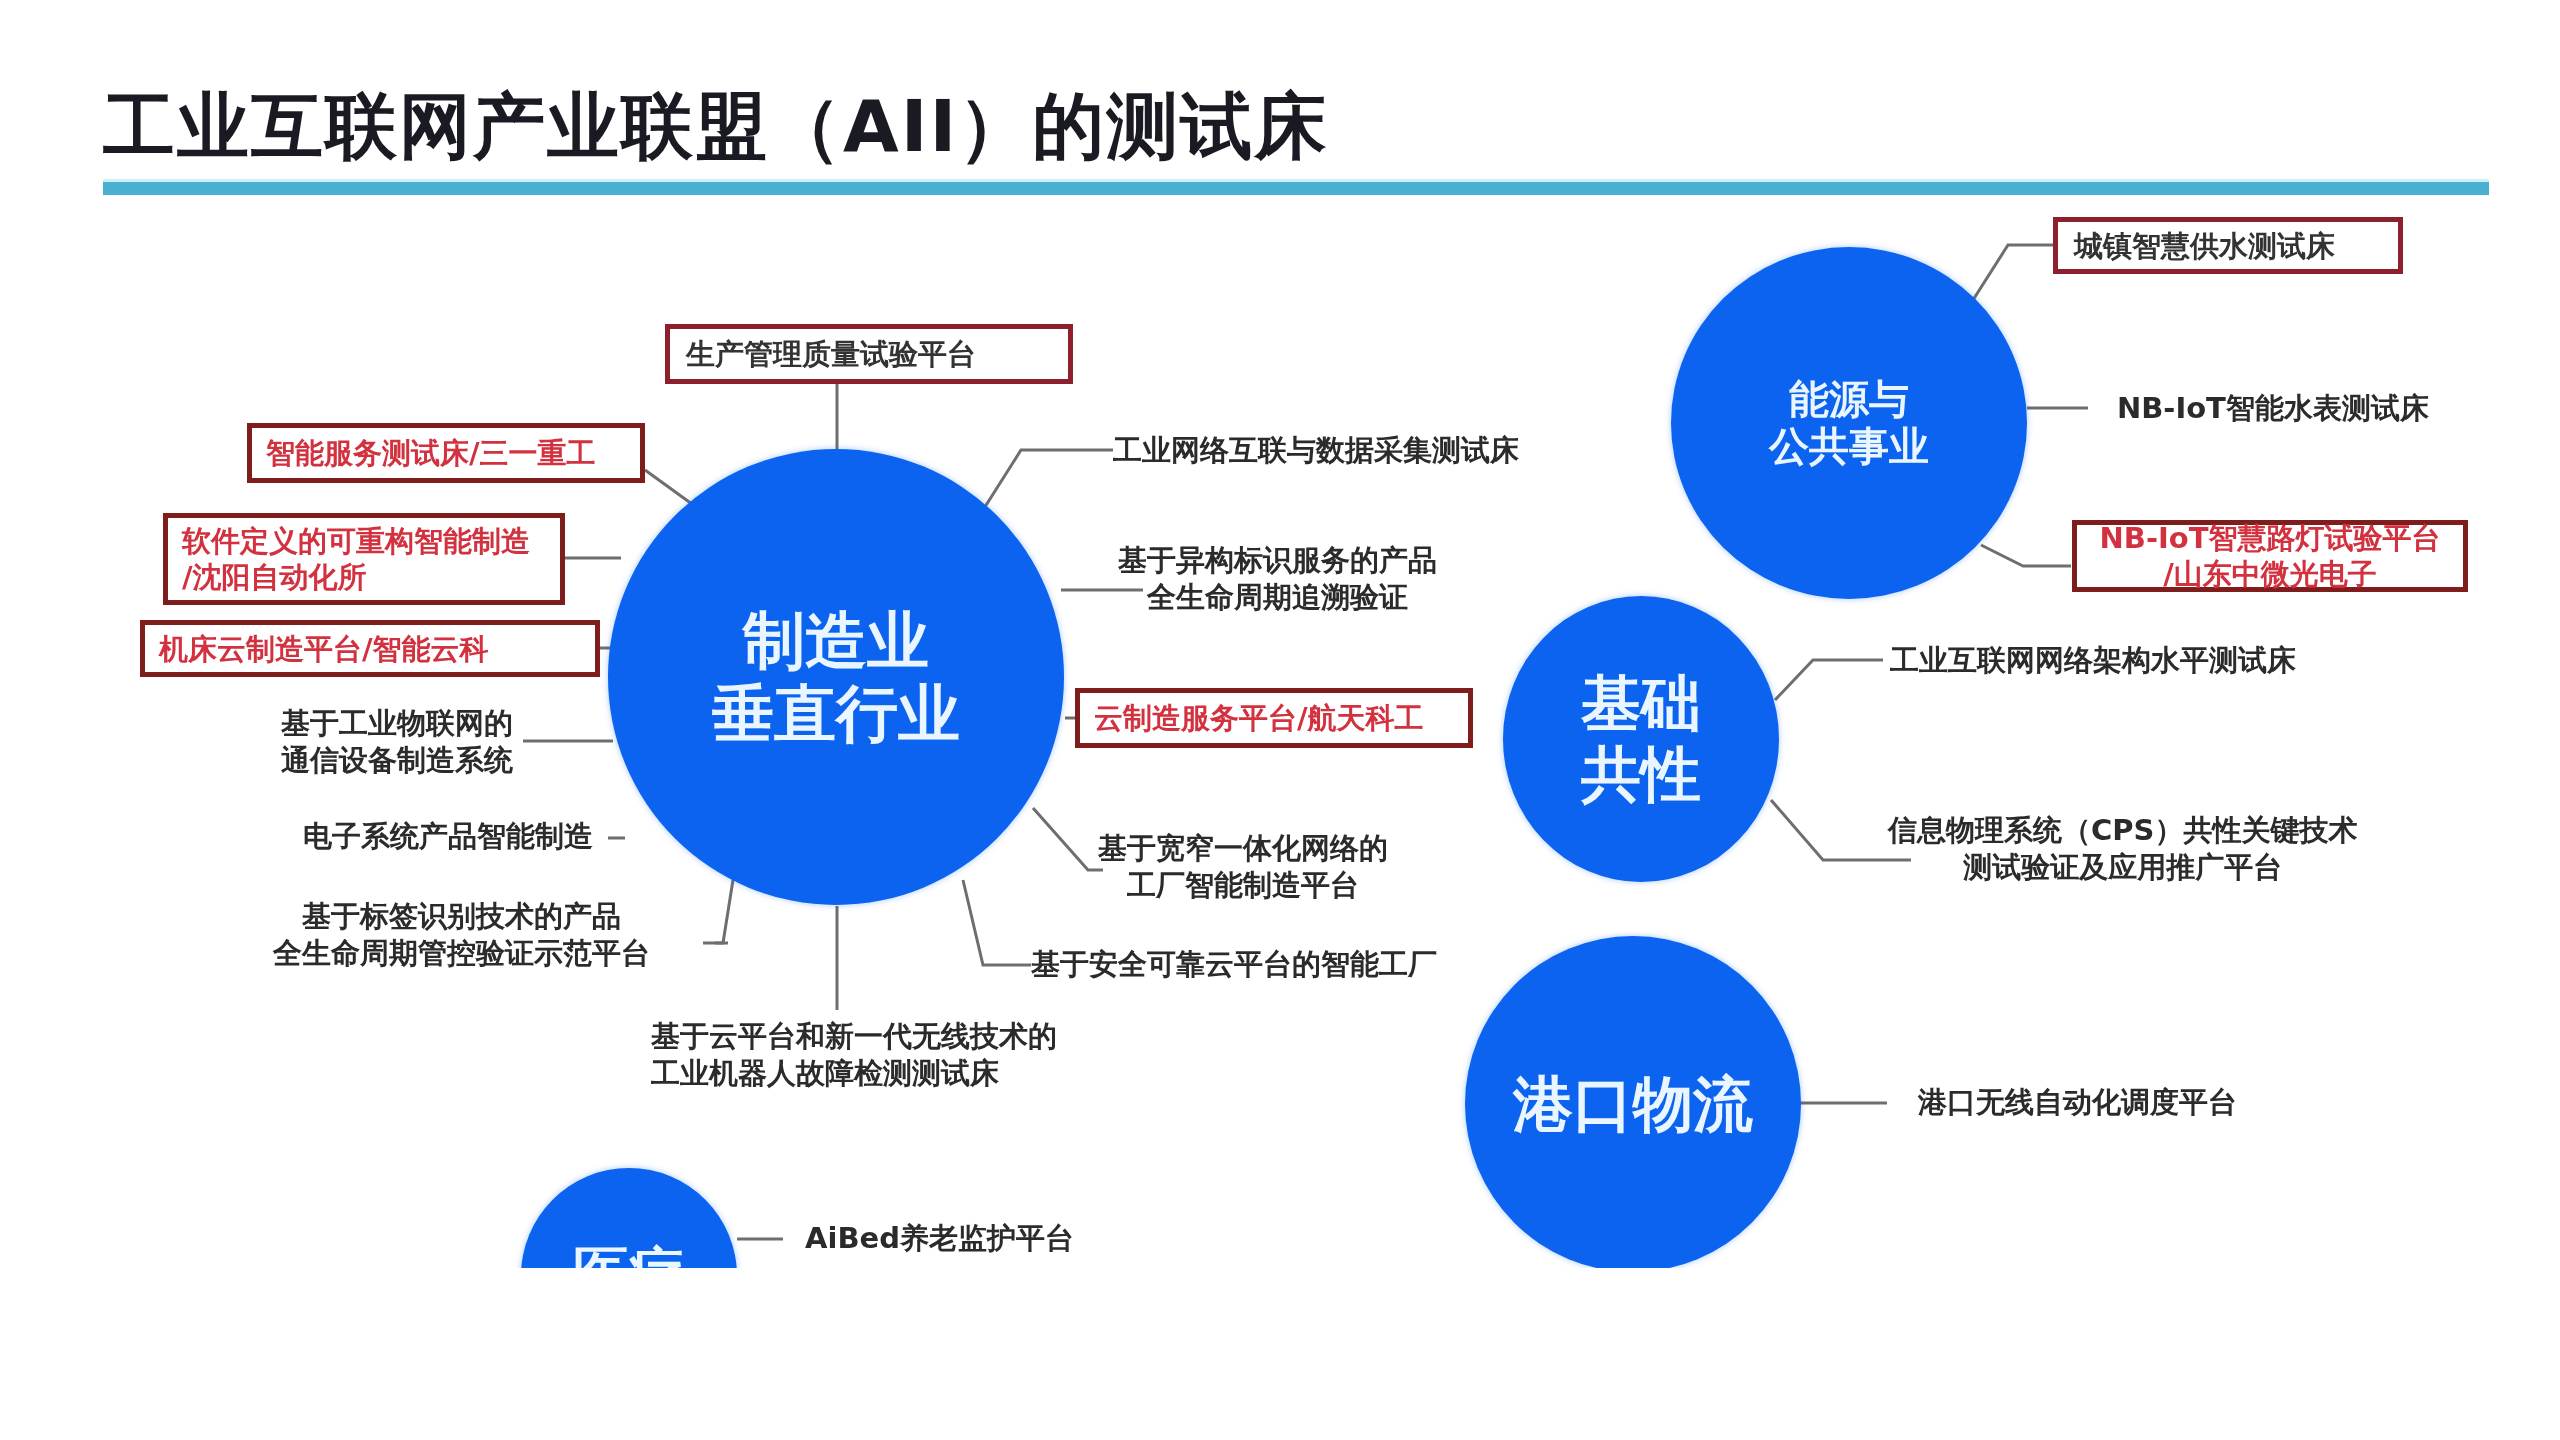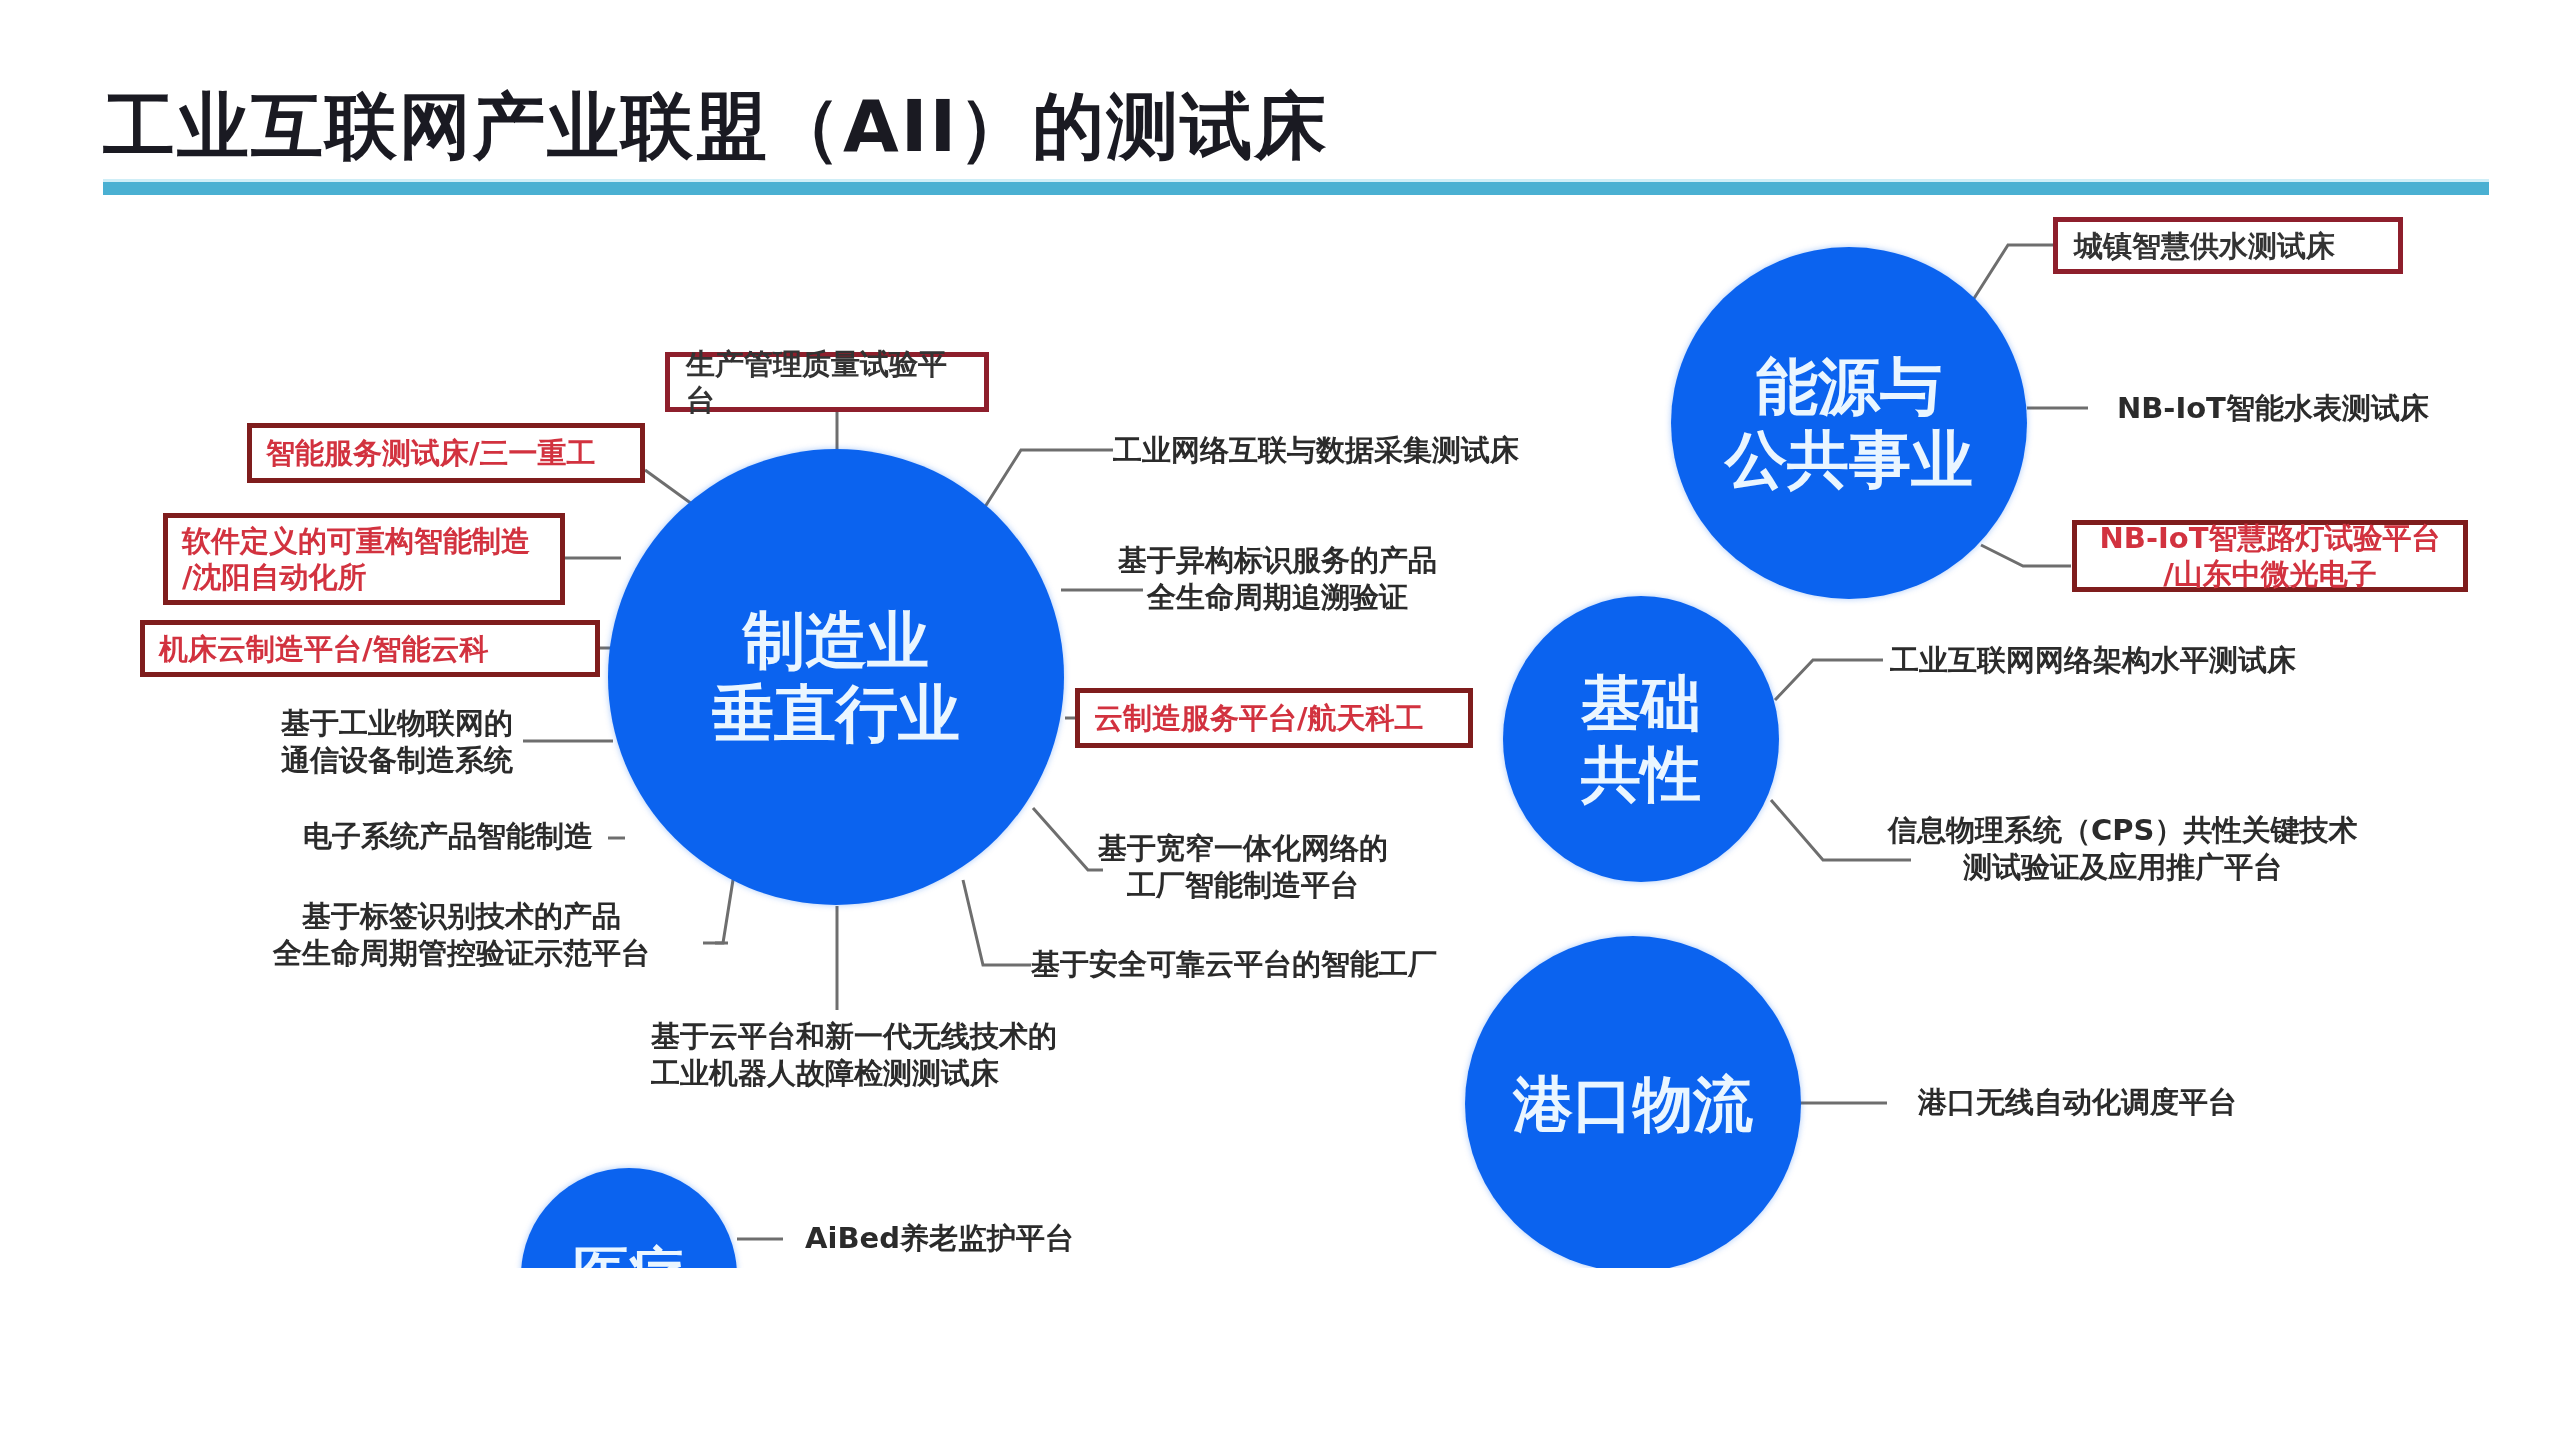--- a/index.html
+++ b/index.html
@@ -54,21 +54,21 @@
 
       <line x1="634" y1="1239" x2="680" y2="1239"></line>
     </g>
   </svg>
 
   <div class="circle" style="left:505px; top:449px; width:456px; height:456px; font-size:62px;">
     <span>制造业
 垂直行业</span>
   </div>
 
-  <div class="box red-frame" style="left:562px; top:324px; width:324px; height:60px;margin-top:28px;">
+  <div class="box red-frame" style="left:562px; top:324px; width:408px; height:60px;">
     <span>生产管理质量试验平台</span>
   </div>
   <div class="box teal-frame" style="left:144px; top:423px; width:398px; height:60px;">
     <span>智能服务测试床/三一重工</span>
   </div>
   <div class="box teal-frame" style="left:60px; top:513px; width:402px; height:92px;">
     <span>软件定义的可重构智能制造
 /沈阳自动化所</span>
   </div>
   <div class="box teal-frame" style="left:37px; top:620px; width:460px; height:57px;">
@@ -84,21 +84,21 @@
   <div class="lbl" style="left:1010px; top:432px;">工业网络互联与数据采集测试床</div>
   <div class="lbl" style="left:1015px; top:542px; text-align:center;">基于异构标识服务的产品
 全生命周期追溯验证</div>
   <div class="box teal-frame" style="left:972px; top:688px; width:398px; height:60px;">
     <span>云制造服务平台/航天科工</span>
   </div>
   <div class="lbl" style="left:995px; top:830px; text-align:center;">基于宽窄一体化网络的
 工厂智能制造平台</div>
   <div class="lbl" style="left:928px; top:946px;">基于安全可靠云平台的智能工厂</div>
 
-  <div class="circle" style="left:1568px; top:247px; width:356px; height:352px; font-size:62px;">
+  <div class="circle" style="left:1568px; top:247px; width:356px; height:352px; font-size:40px;">
     <span>能源与
 公共事业</span>
   </div>
   <div class="box red-frame" style="left:1950px; top:217px; width:350px; height:57px;">
     <span>城镇智慧供水测试床</span>
   </div>
   <div class="lbl" style="left:2014px; top:390px;">NB-IoT智能水表测试床</div>
   <div class="box teal-frame center" style="left:1969px; top:520px; width:396px; height:72px; text-align:center;">
     <span>NB-IoT智慧路灯试验平台
 /山东中微光电子</span>

